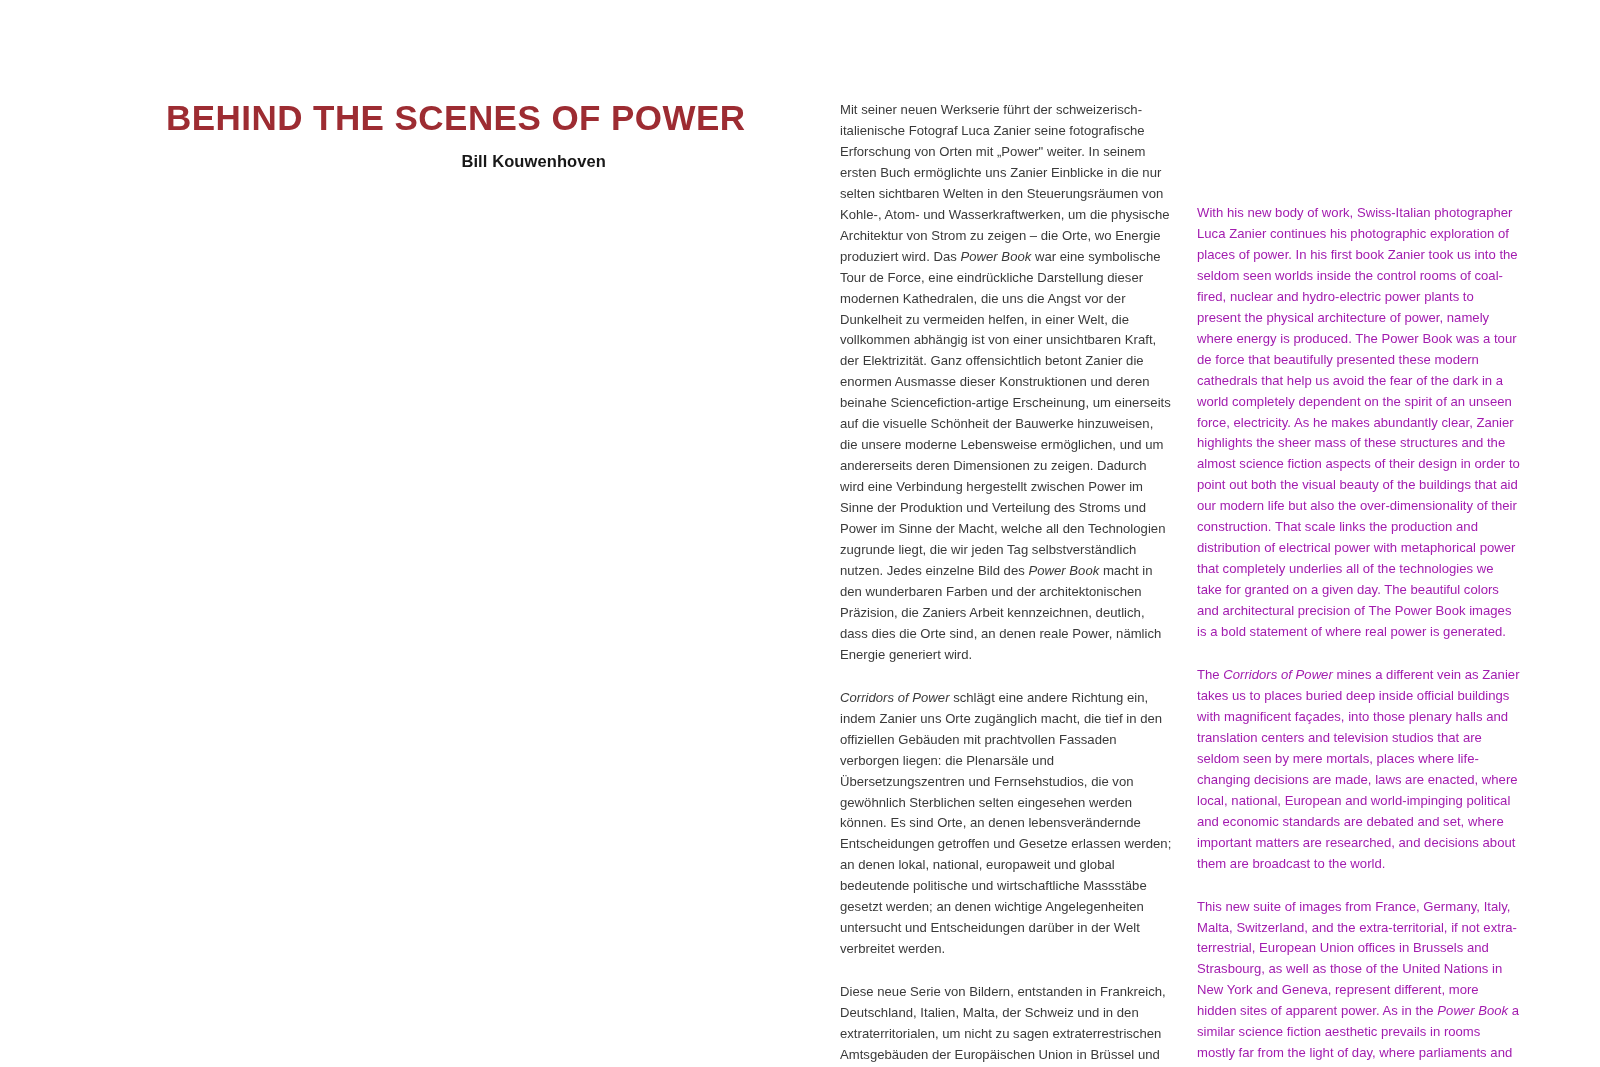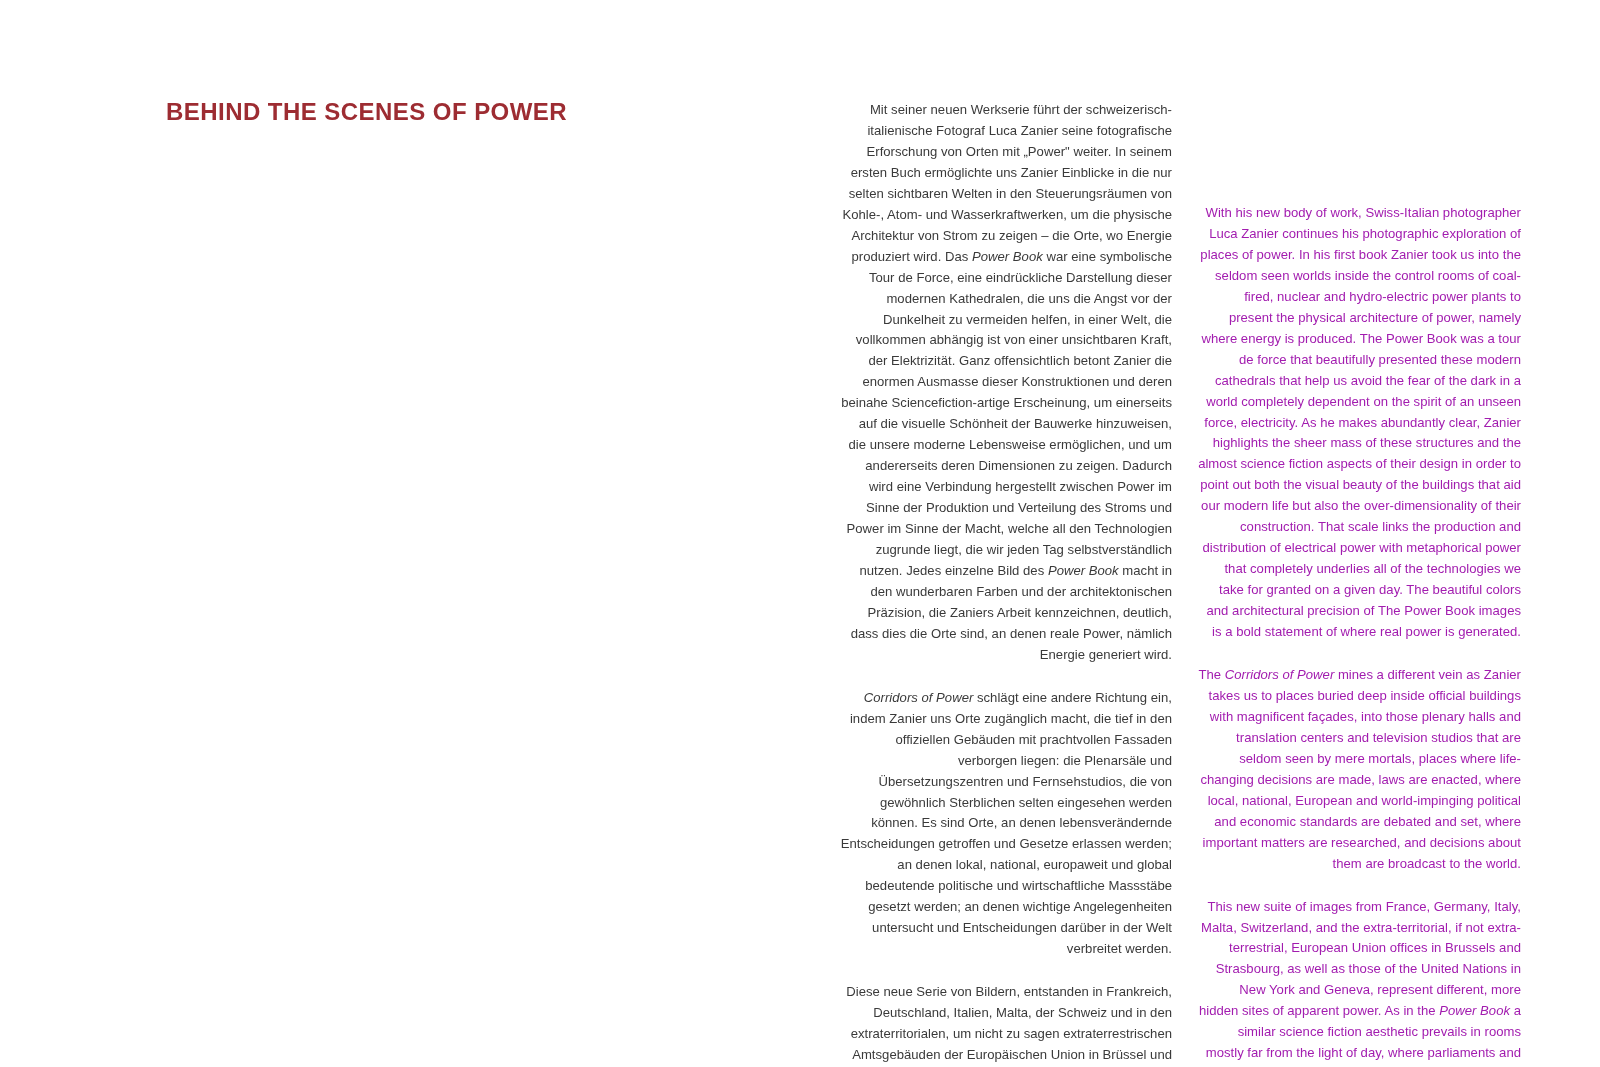--- a/index.html
+++ b/index.html
@@ -22,21 +22,21 @@
 
   
   #title-block {
     position: absolute;
     left: 166px;
     top: 98px;
     width: 440px;
   }
   #essay-title {
     margin: 0;
-    font-size: 24px;
+    font-size: 35px;
     line-height: 1.14;
     font-weight: bold;
     letter-spacing: 0.45px;
     color: #9d2c32;
     font-family: "Liberation Sans", sans-serif;
     text-transform: none;
     white-space: nowrap;
   }
   #essay-author {
     margin: 0;
@@ -63,21 +63,21 @@
   #col-en {
     left: 1197px;
     top: 203px;
     width: 324px;
   }
 
   .para {
     margin: 0 0 22px 0;
     font-size: 13.1px;
     line-height: 20.95px;
-    text-align: right;
+    text-align: left;
     font-family: "Liberation Sans", sans-serif;
   }
   .para:last-child { margin-bottom: 0; }
 
   #col-de .para {
     color: #3a3a3a;
     letter-spacing: 0.02px;
   }
   #col-en .para {
     color: #a21caf;
@@ -88,20 +88,21 @@
     font-style: italic;
   }
 </style>
 </head>
 <body>
 
 <div id="page">
 
   <div id="title-block">
     <h1 id="essay-title">BEHIND THE SCENES OF POWER</h1>
+    <div id="essay-author">Bill Kouwenhoven</div>
   </div>
 
   <div class="col" id="col-de">
     <p class="para">Mit seiner neuen Werkserie führt der schweizerisch-italienische Fotograf Luca Zanier seine fotografische Erforschung von Orten mit „Power" weiter. In seinem ersten Buch ermöglichte uns Zanier Einblicke in die nur selten sichtbaren Welten in den Steuerungsräumen von Kohle-, Atom- und Wasserkraftwerken, um die physische Architektur von Strom zu zeigen – die Orte, wo Energie produziert wird. Das <i>Power Book</i> war eine symbolische Tour de Force, eine eindrückliche Darstellung dieser modernen Kathedralen, die uns die Angst vor der Dunkelheit zu vermeiden helfen, in einer Welt, die vollkommen abhängig ist von einer unsichtbaren Kraft, der Elektrizität. Ganz offensichtlich betont Zanier die enormen Ausmasse dieser Konstruktionen und deren beinahe Sciencefiction-artige Erscheinung, um einerseits auf die visuelle Schönheit der Bauwerke hinzuweisen, die unsere moderne Lebensweise ermöglichen, und um andererseits deren Dimensionen zu zeigen. Dadurch wird eine Verbindung hergestellt zwischen Power im Sinne der Produktion und Verteilung des Stroms und Power im Sinne der Macht, welche all den Technologien zugrunde liegt, die wir jeden Tag selbstverständlich nutzen. Jedes einzelne Bild des <i>Power Book</i> macht in den wunderbaren Farben und der architektonischen Präzision, die Zaniers Arbeit kennzeichnen, deutlich, dass dies die Orte sind, an denen reale Power, nämlich Energie generiert wird.</p>
     <p class="para"><i>Corridors of Power</i> schlägt eine andere Richtung ein, indem Zanier uns Orte zugänglich macht, die tief in den offiziellen Gebäuden mit prachtvollen Fassaden verborgen liegen: die Plenarsäle und Übersetzungszentren und Fernsehstudios, die von gewöhnlich Sterblichen selten eingesehen werden können. Es sind Orte, an denen lebensverändernde Entscheidungen getroffen und Gesetze erlassen werden; an denen lokal, national, europaweit und global bedeutende politische und wirtschaftliche Massstäbe gesetzt werden; an denen wichtige Angelegenheiten untersucht und Entscheidungen darüber in der Welt verbreitet werden.</p>
     <p class="para">Diese neue Serie von Bildern, entstanden in Frankreich, Deutschland, Italien, Malta, der Schweiz und in den extraterritorialen, um nicht zu sagen extraterrestrischen Amtsgebäuden der Europäischen Union in Brüssel und Strassburg sowie der Vereinten Nationen in New York und Genf, stellt andere, verborgene Schauplätze offensichtlicher Macht dar. Wie schon im  herrscht auch hier</p>
   </div>
 
   <div class="col" id="col-en">
     <p class="para">With his new body of work, Swiss-Italian photographer Luca Zanier continues his photographic exploration of places of power. In his first book Zanier took us into the seldom seen worlds inside the control rooms of coal-fired, nuclear and hydro-electric power plants to present the physical architecture of power, namely where energy is produced. The Power Book was a tour de force that beautifully presented these modern cathedrals that help us avoid the fear of the dark in a world completely dependent on the spirit of an unseen force, electricity. As he makes abundantly clear, Zanier highlights the sheer mass of these structures and the almost science fiction aspects of their design in order to point out both the visual beauty of the buildings that aid our modern life but also the over-dimensionality of their construction. That scale links the production and distribution of electrical power with metaphorical power that completely underlies all of the technologies we take for granted on a given day. The beautiful colors and architectural precision of The Power Book images is a bold statement of where real power is generated.</p>

